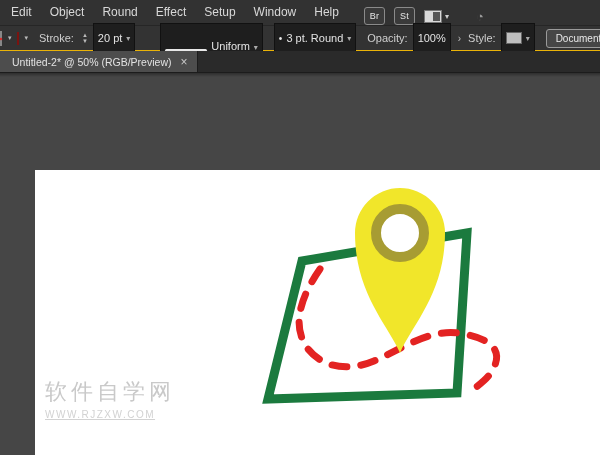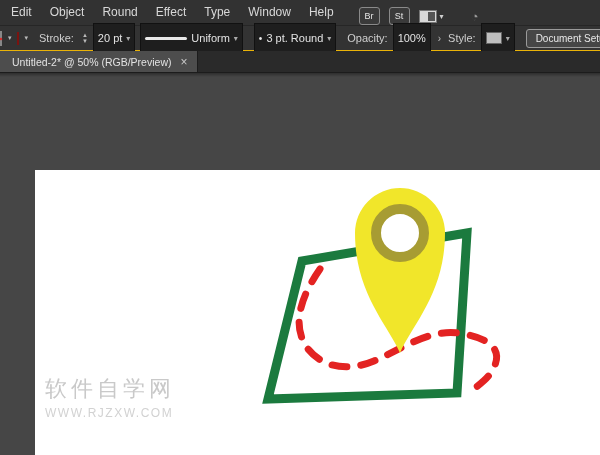--- a/index.html
+++ b/index.html
@@ -54,33 +54,33 @@
   .tab-close { color:#c9c9c9; font-size:12px; line-height:1; cursor:default; }
 
   
   .canvas { position:relative; flex:1; background:#464646; overflow:hidden; }
   .canvas::before { content:""; position:absolute; left:0; right:0; top:0; height:4px;
                     background:linear-gradient(#2e2e2e,#464646); }
   .artboard { position:absolute; left:35px; top:97px; right:0; bottom:0; background:#ffffff; }
   .draw-svg { position:absolute; left:0; top:0; width:600px; height:382px; pointer-events:none; }
   .watermark { position:absolute; left:10px; bottom:35px; color:#cccccc; }
   .wm1 { font-size:22px; letter-spacing:4px; color:#c9c9c9;text-align:right; }
-  .wm2 { font-size:12px; letter-spacing:1.5px; color:#d2d2d2; margin-top:2px; }
+  .wm2 { font-size:10px; letter-spacing:1.5px; color:#d2d2d2; margin-top:2px;text-decoration:underline; }
 </style>
 </head>
 <body>
 
 <div class="app">
 
   <div class="menubar">
     <span class="menu-item">Edit</span>
     <span class="menu-item">Object</span>
     <span class="menu-item">Round</span>
     <span class="menu-item">Effect</span>
-    <span class="menu-item">Type</span>
+    <span class="menu-item">Setup</span>
     <span class="menu-item">Window</span>
     <span class="menu-item">Help</span>
     <div class="menubar-icons">
       <span class="badge">Br</span>
       <span class="badge">St</span>
       <span class="arrange-icon">
         <span class="arrange-glyph"></span>
         <span class="chev">▾</span>
       </span>
       <span class="ws-icon">◔</span>
@@ -96,21 +96,21 @@
     <span class="ctl-label">Stroke:</span>
     <span class="stepper">
         <span>▲</span>
         <span>▼</span>
       </span>
     <span class="field">
       <span>20 pt</span>
       <span class="chev">▾</span>
     </span>
 
-    <span class="field" style="margin-left:0;">
+    <span class="field" style="margin-left:20px;align-items:flex-end;">
       <span class="wprofile-line"></span>
       <span>Uniform</span>
       <span class="chev">▾</span>
     </span>
 
     <span class="field" style="margin-left:6px;">
       <span class="dot">•</span>
       <span>3 pt. Round</span>
       <span class="chev">▾</span>
     </span>

